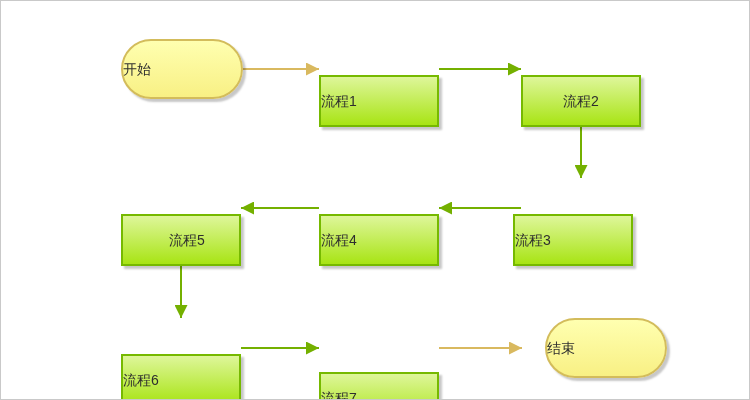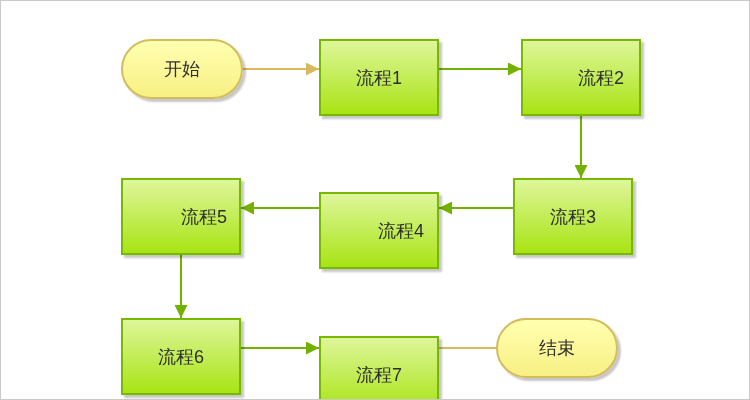--- a/index.html
+++ b/index.html
@@ -21,58 +21,58 @@
     position: absolute;
     left: 0; top: 0;
     width: 750px; height: 400px;
     pointer-events: none;
   }
   .node {
     position: absolute;
     box-sizing: border-box;
     display: flex;
     align-items: center;
-    justify-content: center;
-    font-size: 18px;
+    font-size: 14px;
     color: var(--text, #2e2e2e);
     box-shadow: 3px 3px 2px rgba(0, 0, 0, 0.22);
     cursor: default;
   }
   .node.process {
     width: 120px;
-    height: 77px;
+    height: 52px;
     border: 2px solid var(--process-border, #76b900);
     background: linear-gradient(to bottom,
       var(--process-fill-top, #def69a) 0%,
       var(--process-fill-bottom, #a8e414) 100%);
+    margin-top: 36px;
   }
   .node.terminator {
     width: 122px;
     height: 60px;
     border: 2px solid var(--terminator-border, #d3bc5b);
     border-radius: 30px;
     background: linear-gradient(to bottom,
       var(--terminator-fill-top, #ffffb0) 0%,
       var(--terminator-fill-bottom, #f8f084) 100%);
   }
   .node .label {
     pointer-events: none;
     line-height: 1;
     white-space: nowrap;
   }
   
   #node-start { left: 120px; top: 38px;  }
   #node-p1    { left: 318px; top: 38px;  }
   #node-p2    { left: 520px; top: 38px; padding-left: 40px;  }
   #node-p3    { left: 512px; top: 177px; }
-  #node-p4    { left: 318px; top: 191px; padding-left: 44px; }
+  #node-p4    { left: 318px; top: 177px; }
   #node-p5    { left: 120px; top: 177px; padding-left: 46px; }
   #node-p6    { left: 120px; top: 317px; }
   #node-p7    { left: 318px; top: 335px; }
-  #node-end   { left: 495px; top: 317px; font-family: Liberation Serif, serif; }
+  #node-end   { left: 544px; top: 317px; }
 </style>
 </head>
 <body>
 
 <div class="canvas">
 
   <svg class="edges" width="750" height="400" viewBox="0 0 750 400" xmlns="http://www.w3.org/2000/svg">
     <defs>
       <marker id="arrow-green" viewBox="0 0 10 10" refX="10" refY="5" markerWidth="6.5" markerHeight="6.5" orient="auto">
         <path d="M0,0 L10,5 L0,10 Z" fill="var(--arrow-green, #74b000)"></path>

